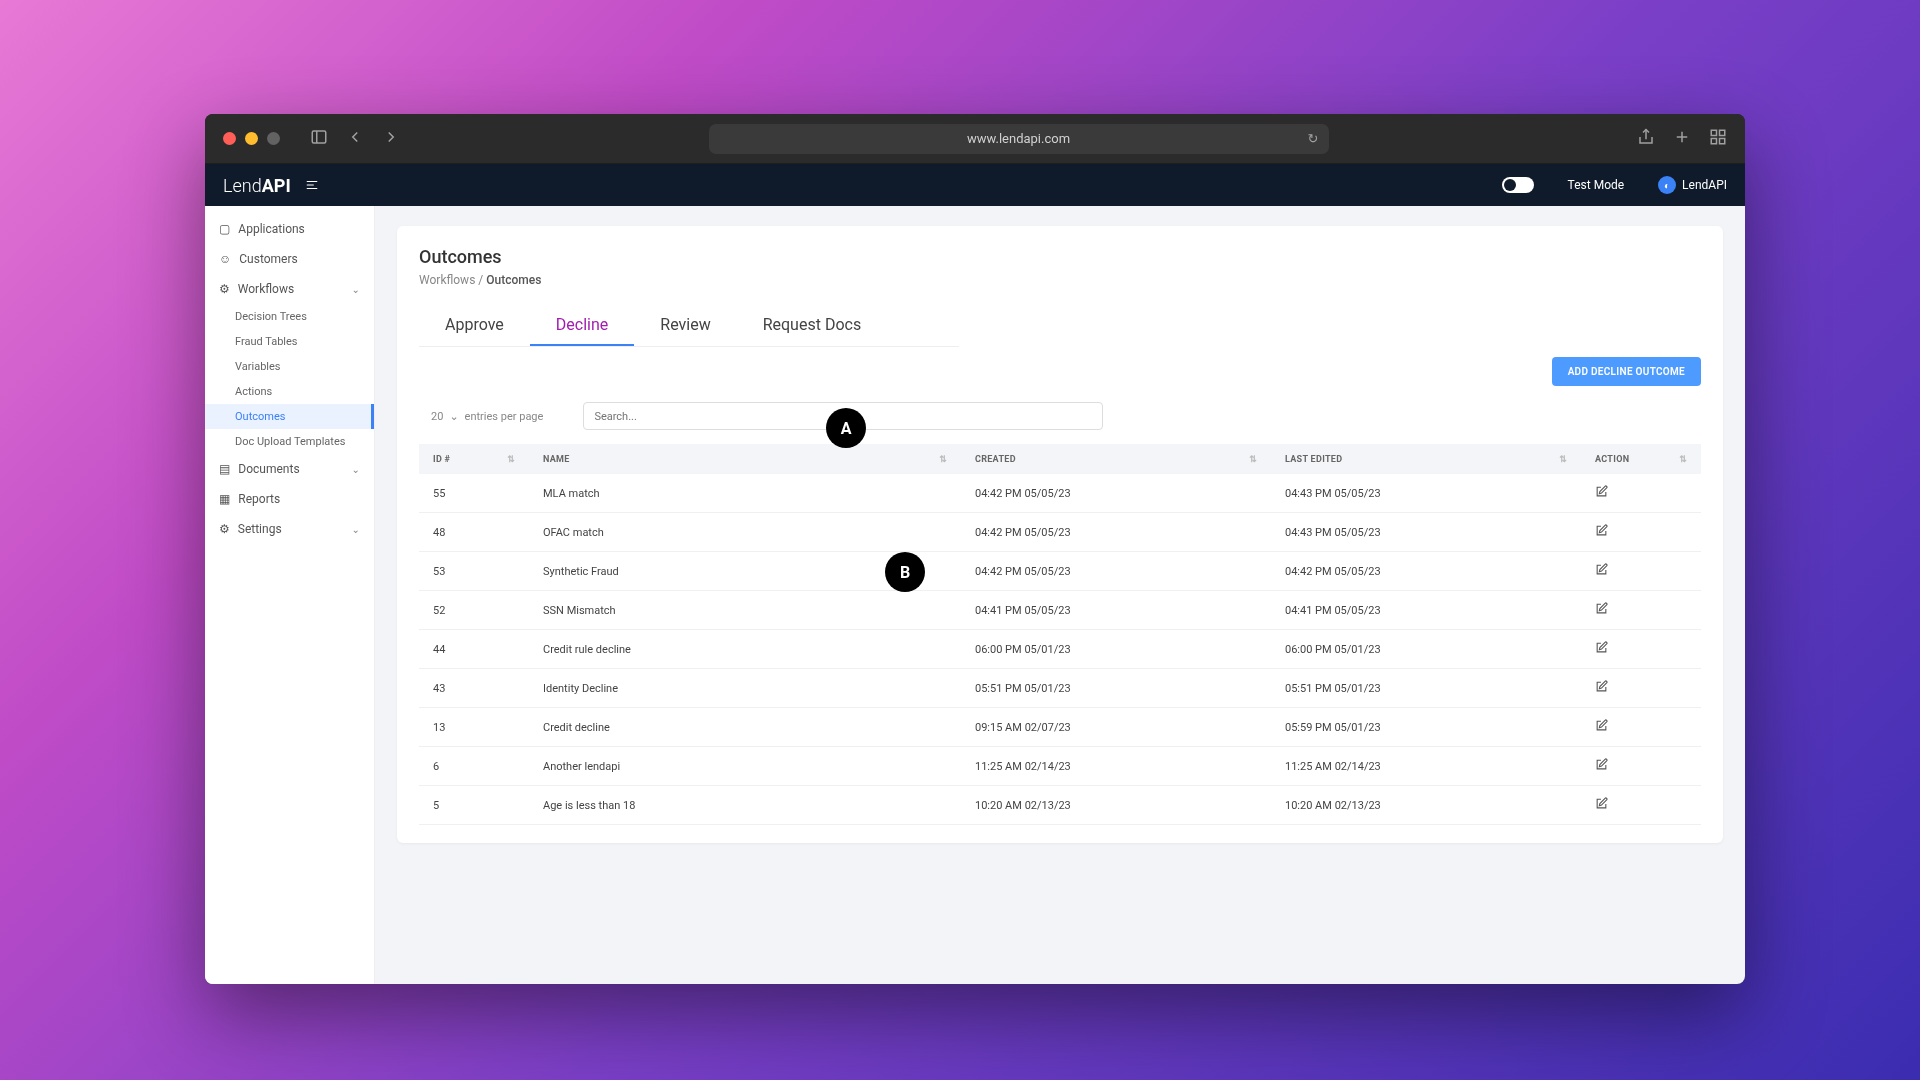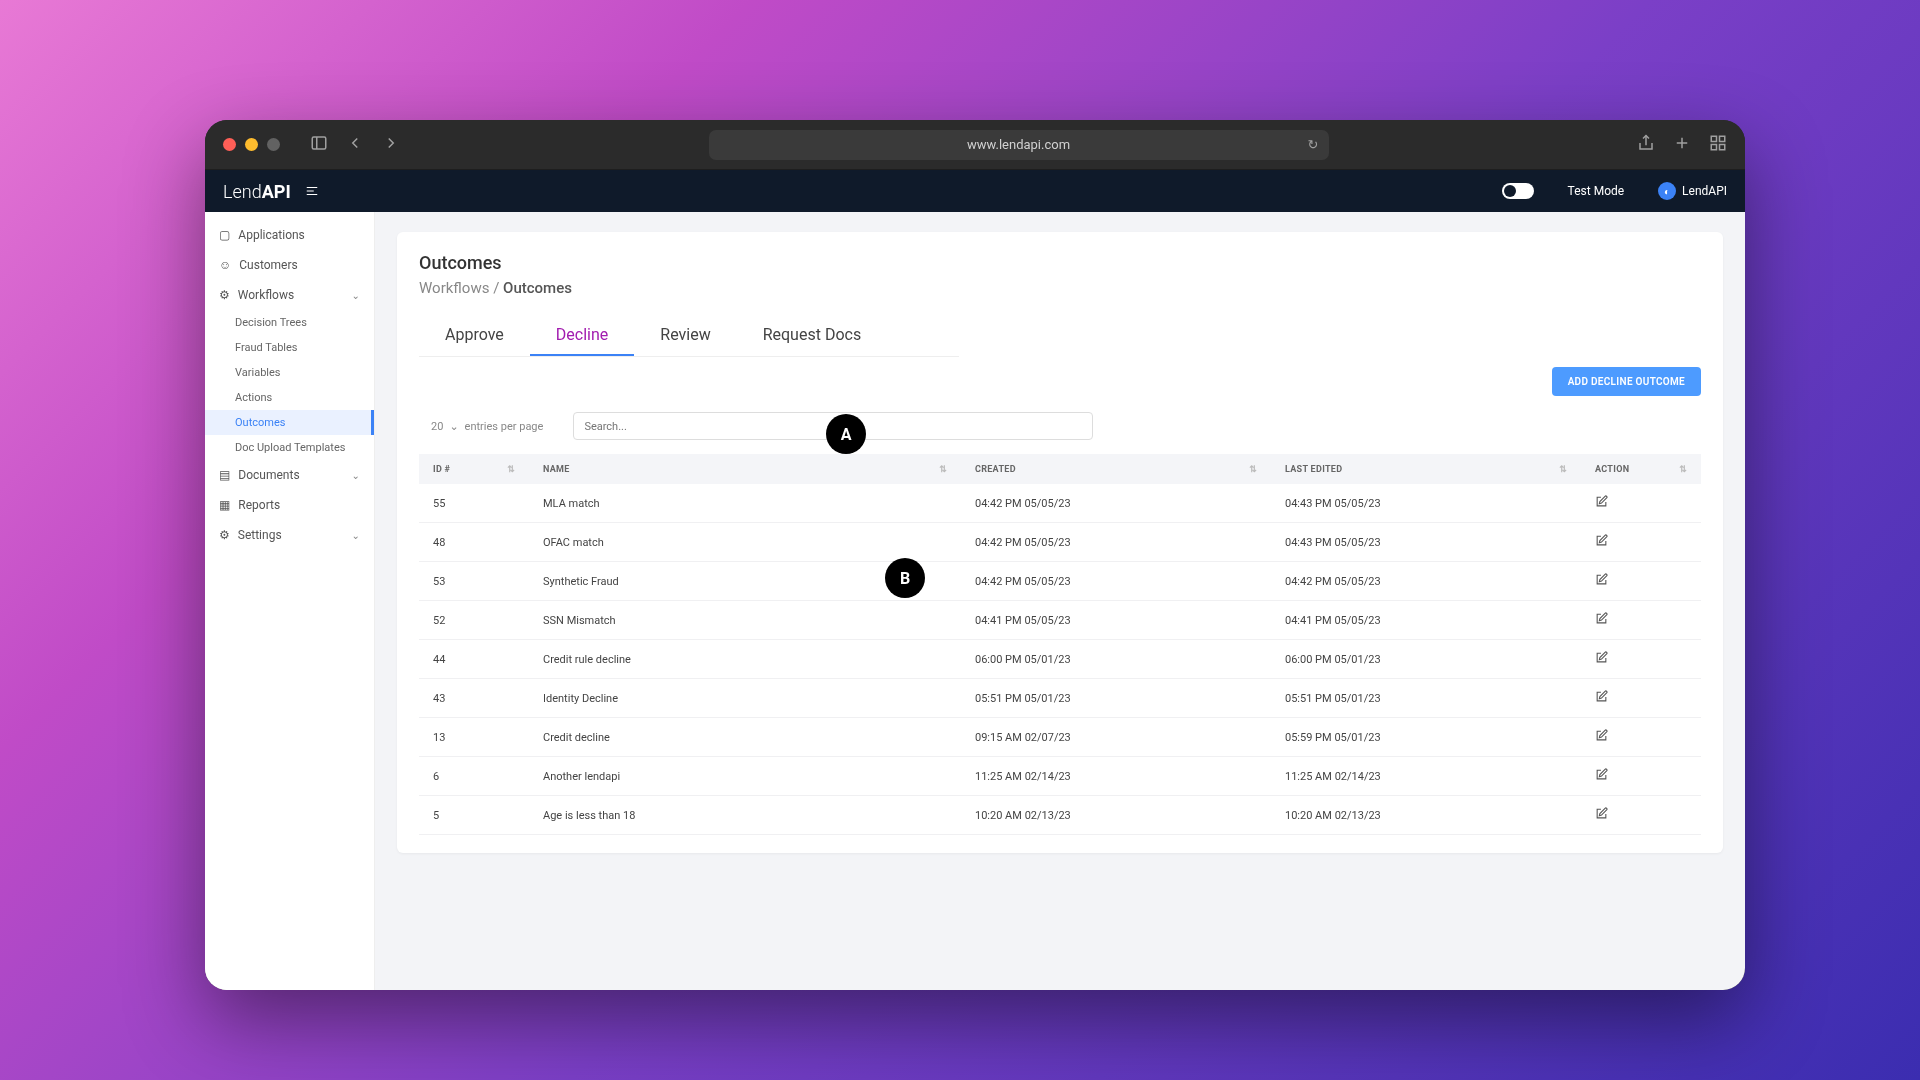--- a/index.html
+++ b/index.html
@@ -2,22 +2,22 @@
 <html><head>
 <meta charset="utf-8">
 <style>
 * { margin: 0; padding: 0; box-sizing: border-box; font-family: -apple-system, BlinkMacSystemFont, "Segoe UI", Roboto, sans-serif; }
 body {
   width: 1920px; height: 1080px;
   background: linear-gradient(135deg, #e879d5 0%, #c04bc7 25%, #7b3fc7 55%, #3b2db0 100%);
   overflow: hidden;
 }
 .browser {
-  position: absolute; left: 205px; top: 120px; width: 1540px; height: 870px;
-  background: #2b2b2b; border-radius: 22px; overflow: hidden;
+  position: absolute; left: 205px; top: 114px; width: 1540px; height: 870px;
+  background: #2b2b2b; border-radius: 8px; overflow: hidden;
   box-shadow: 0 30px 80px rgba(0,0,0,0.45);
 }
 .titlebar {
   height: 50px; background: #2b2b2b; display: flex; align-items: center; padding: 0 18px;
   border-bottom: 1px solid #1e1e1e;
 }
 .traffic { display: flex; gap: 9px; margin-right: 30px; }
 .dot { width: 13px; height: 13px; border-radius: 50%; }
 .dot-close { background:#ff5f57; }
 .dot-min { background:#febc2e; }
@@ -47,28 +47,28 @@
 .appbody { display:flex; height: calc(100% - 92px); background:#f3f4f7; }
 .sidebar { width: 170px; background:#fff; border-right:1px solid #eee; padding-top:8px; font-size:12px; color:#555; }
 .navitem { display:flex; align-items:center; gap:8px; padding:8px 14px; cursor:pointer; }
 .nav-chev { margin-left:auto; font-size:10px; color:#888; }
 .subitem { padding:6px 14px 6px 30px; font-size:11px; color:#666; cursor:pointer; }
 .subitem.active { background:#eaf1ff; color:#3b82f6; border-right:3px solid #3b82f6; }
 
 .content { flex:1; padding:20px 22px; overflow:auto; }
 .card { background:#fff; border-radius:6px; padding:20px 22px 18px; box-shadow:0 1px 3px rgba(0,0,0,0.05); }
 .page-title { font-size:18px; font-weight:500; color:#333; margin-bottom:6px; }
-.breadcrumb { font-size:15px; color:#888; margin-bottom:18px; }
+.breadcrumb { font-size:12px; color:#888; margin-bottom:18px; }
 .breadcrumb .cur { color:#555; font-weight:500; }
 .tabs { display:flex; border-bottom:1px solid #eee; width:540px; }
 .tab { padding:10px 26px; font-size:16px; color:#444; cursor:pointer; border-bottom:2px solid transparent; }
 .tab.active { color:#a21caf; border-bottom-color:#3b82f6; }
 .add-row { display:flex; justify-content:flex-end; margin: 10px 0 16px; }
 .btn-primary { background:#4d9bff; color:#fff; border:none; border-radius:4px; padding:9px 16px; font-size:10px; font-weight:600; letter-spacing:.3px; cursor:pointer; }
-.tablectrl { display:flex; align-items:center; gap:30px; margin-bottom:14px; font-size:11px; color:#888; }
+.tablectrl { display:flex; align-items:center; gap:40px; margin-bottom:14px; font-size:11px; color:#888; }
 .pagesize { display:flex; align-items:center; gap:6px; padding-left:12px; }
 .search { flex:0 0 520px; }
 .search input { width:100%; height:28px; border:1px solid #ddd; border-radius:4px; padding:0 10px; font-size:11px; color:#666; }
 table { width:100%; border-collapse:collapse; font-size:11px; }
 thead th { background:#f4f5f8; text-align:left; font-size:9px; font-weight:700; color:#666; padding:10px 14px; letter-spacing:.3px; text-transform:uppercase; }
 thead th .sort { float:right; color:#bbb; font-size:9px; }
 tbody td { padding:11px 14px; border-bottom:1px solid #f0f0f2; color:#444; }
 .action-cell { color:#555; cursor:pointer; }
 .footer-info { font-size:11px; color:#888; padding:10px 2px 2px; }
 .footer-info .sel { background:#cfe0ff; }

